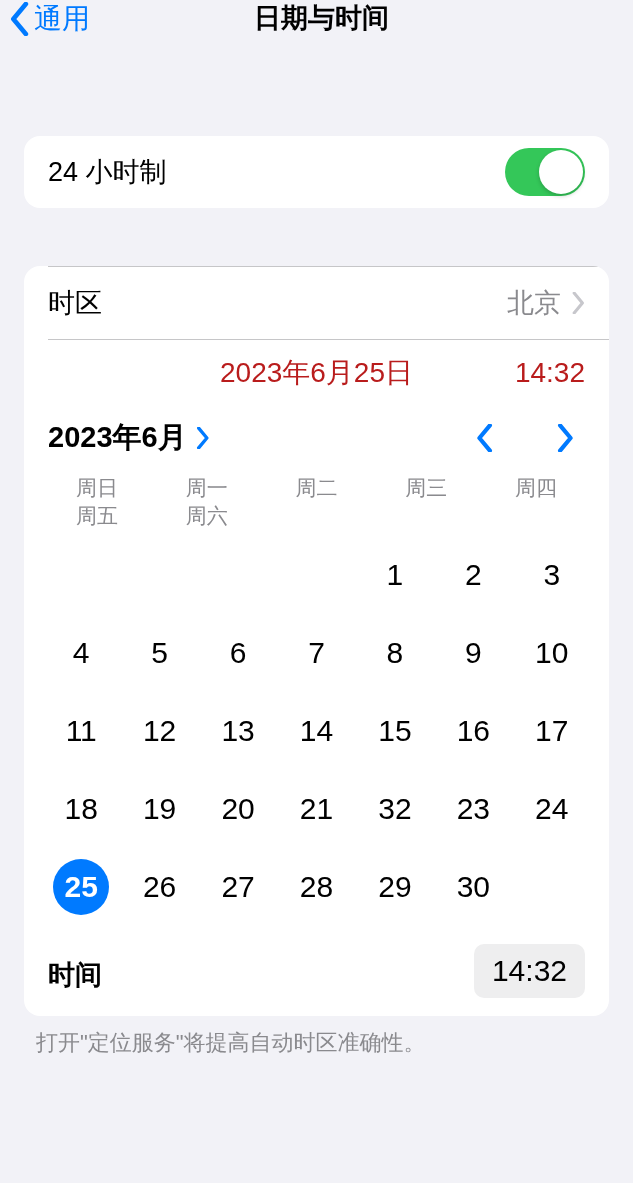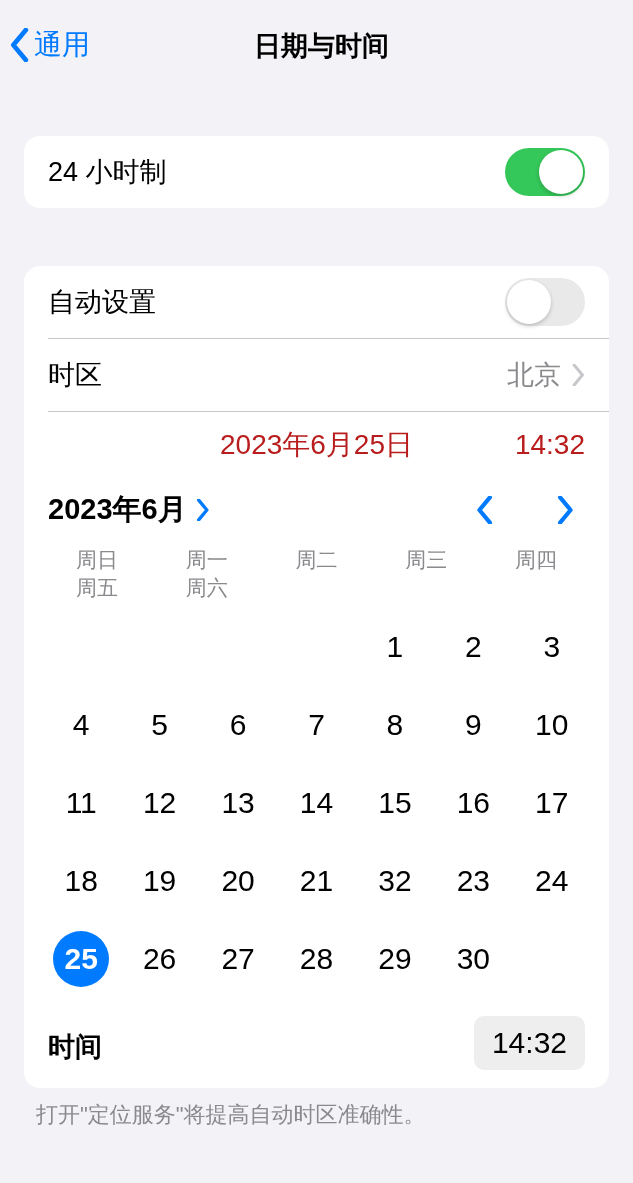--- a/index.html
+++ b/index.html
@@ -8,21 +8,21 @@
       height: 1183px;
       background: #f2f2f7;
       font-family: -apple-system, "Helvetica Neue", Arial, sans-serif;
       color: #000;
       overflow: hidden;
     }
 
     
     .nav {
       display: flex;
-      align-items: flex-end;
+      align-items: flex-start;
       height: 64px;
       position: relative;
       padding: 0 10px;
     }
     .nav-back {
       display: flex;
       align-items: center;
       color: #007aff;
       font-size: 28px;
       cursor: pointer;
@@ -201,26 +201,20 @@
   <div class="row">
     <div class="label">24 小时制</div>
     <div id="tog24" class="toggle on">
         <div class="knob"></div>
       </div>
   </div>
 </div>
 
 <div class="group second">
 
-  <div class="row">
-    <div class="label">自动设置</div>
-    <div id="togAuto" class="toggle off">
-        <div class="knob"></div>
-      </div>
-  </div>
   <div class="sep"></div>
 
   <div class="row" style="cursor:pointer">
     <div class="label">时区</div>
     <div class="right-detail">
       <span>北京</span>
       <svg class="chev-right" viewBox="0 0 12 20">
           <path d="M2.5 1 10 10l-7.5 9" stroke="#c7c7cc" stroke-width="2.8" fill="none" stroke-linecap="round" stroke-linejoin="round"></path>
         </svg>
     </div>

